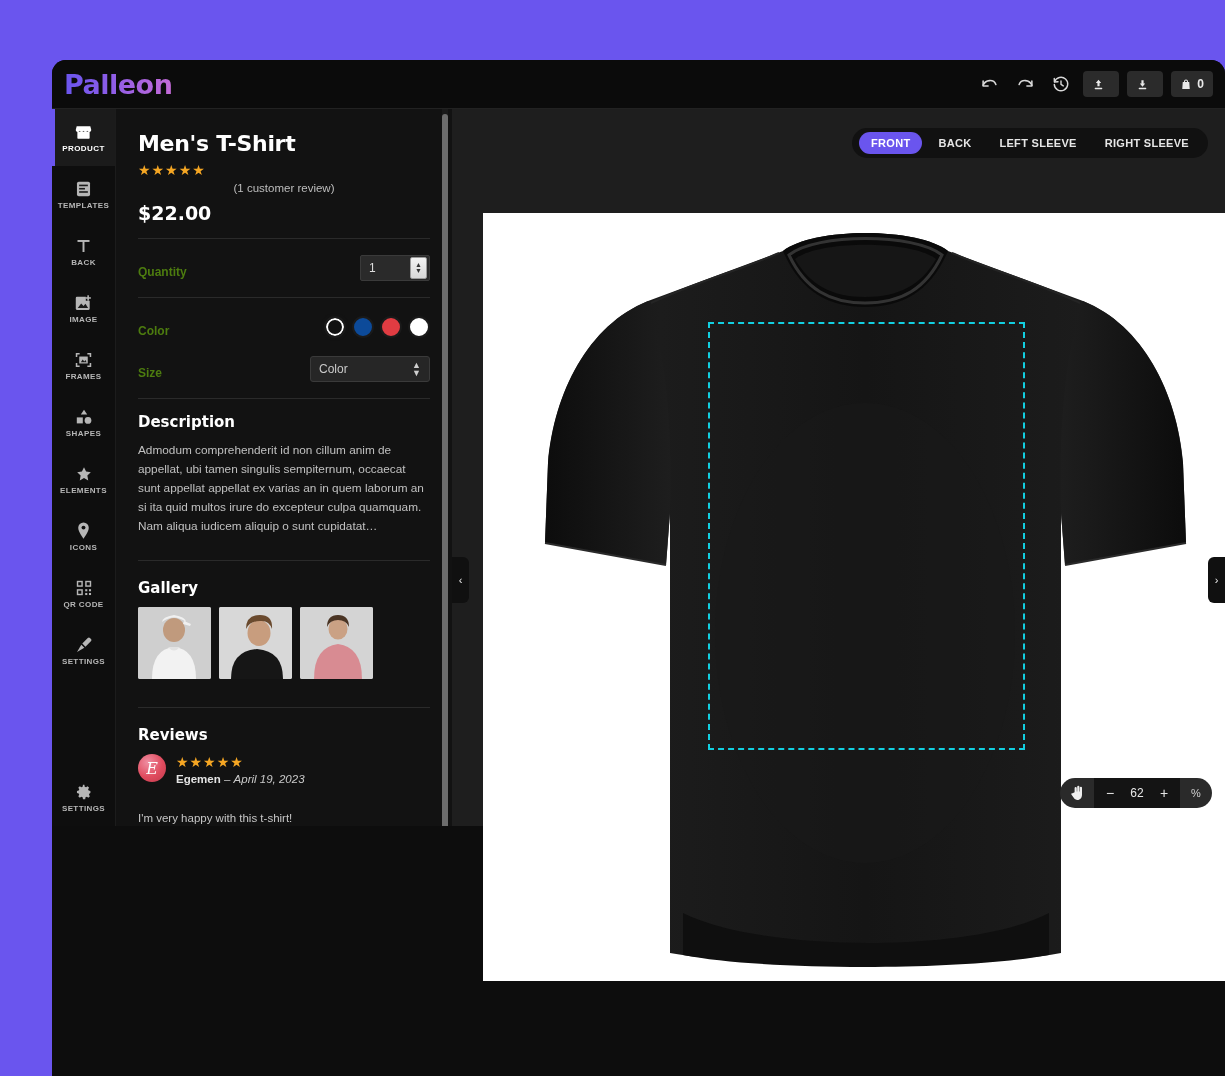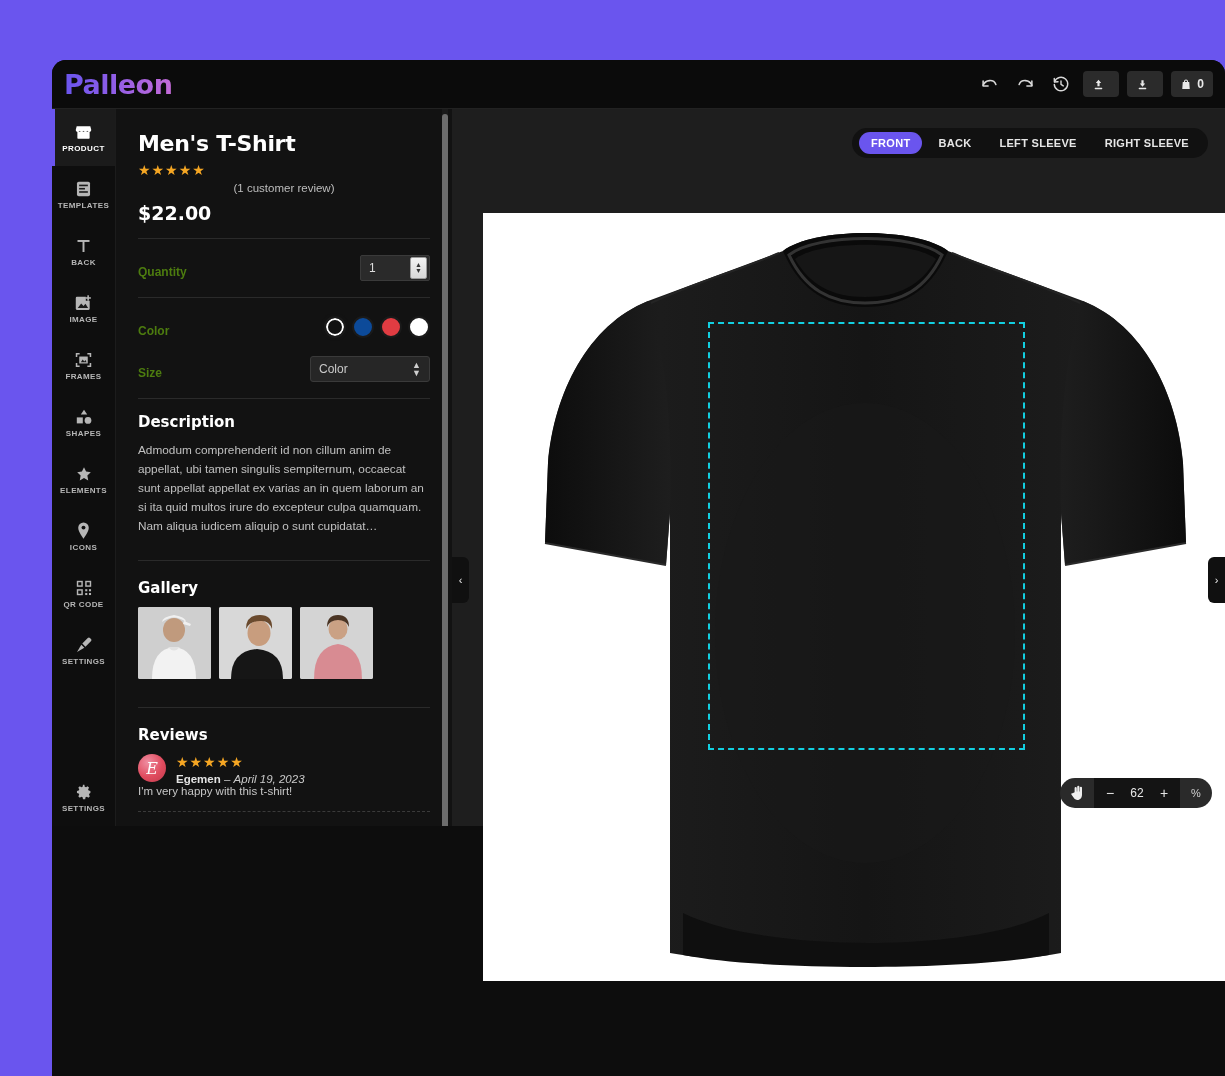--- a/index.html
+++ b/index.html
@@ -184,21 +184,21 @@
   .avatar {
     width: 28px; height: 28px; border-radius: 50%;
     background: radial-gradient(circle at 35% 30%, #ef8fa3 0%, #e04b5e 55%, #c0394c 100%);
     display: flex; align-items: center; justify-content: center;
     color: #fff; font-size: 16px; font-style: italic;
     font-family: "DejaVu Serif", serif;
     flex: none;
   }
   .review-author { color: #e3e3e3; font-size: 11.5px; font-weight: 700; margin-top: 3px; }
   .review-author i { color: #c9c9c9; font-weight: 400; }
-  .review-body { color: #c6c6c6; font-size: 11.5px; margin-top: 0; }
+  .review-body { color: #c6c6c6; font-size: 11.5px; margin-top: 27px; }
   .dashline { border-top: 1px dashed #3a3a3a; margin: 14px 0; }
 
   .panel-scroll {
     position: absolute; right: 4px; top: 5px;
     width: 6px; height: 752px;
     background: #6d6d6d; border-radius: 3px;
     cursor: pointer;
   }
   .panel-track {
     position: absolute; right: 4px; top: 0; bottom: 0;

